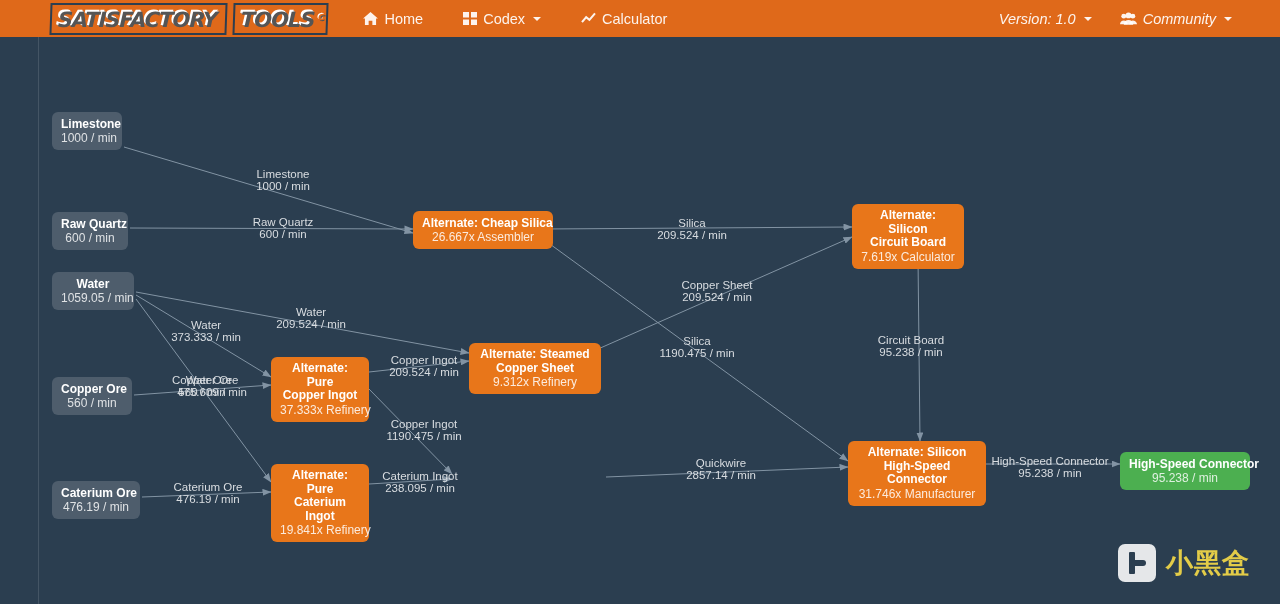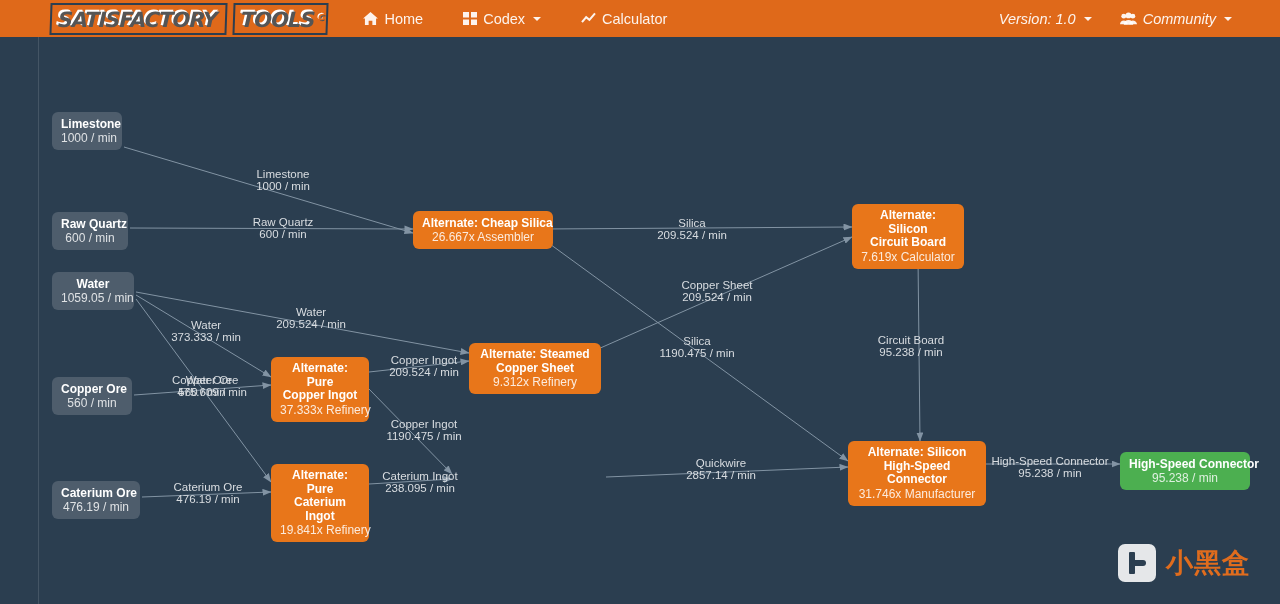--- a/index.html
+++ b/index.html
@@ -160,21 +160,21 @@
   }
   #watermark .wm-mark::after {
     content: "";
     position: absolute; left: 17px; top: 16px;
     width: 11px; height: 6px; background: #2b3e50;
     border-radius: 0 3px 3px 0;
   }
   #watermark .wm-text {
     font-family: "DejaVu Sans", sans-serif;
     font-size: 27px; font-weight: bold;
-    color: #f97316;
+    color: #fde047;
     letter-spacing: 1px;
   }
 </style>
 </head>
 <body>
 
 <div id="navbar">
   <div id="brand">
     <span class="logo-word logo-satisfactory">SATISFACTORY</span>
     <span class="logo-word logo-tools">TOOLS</span>

